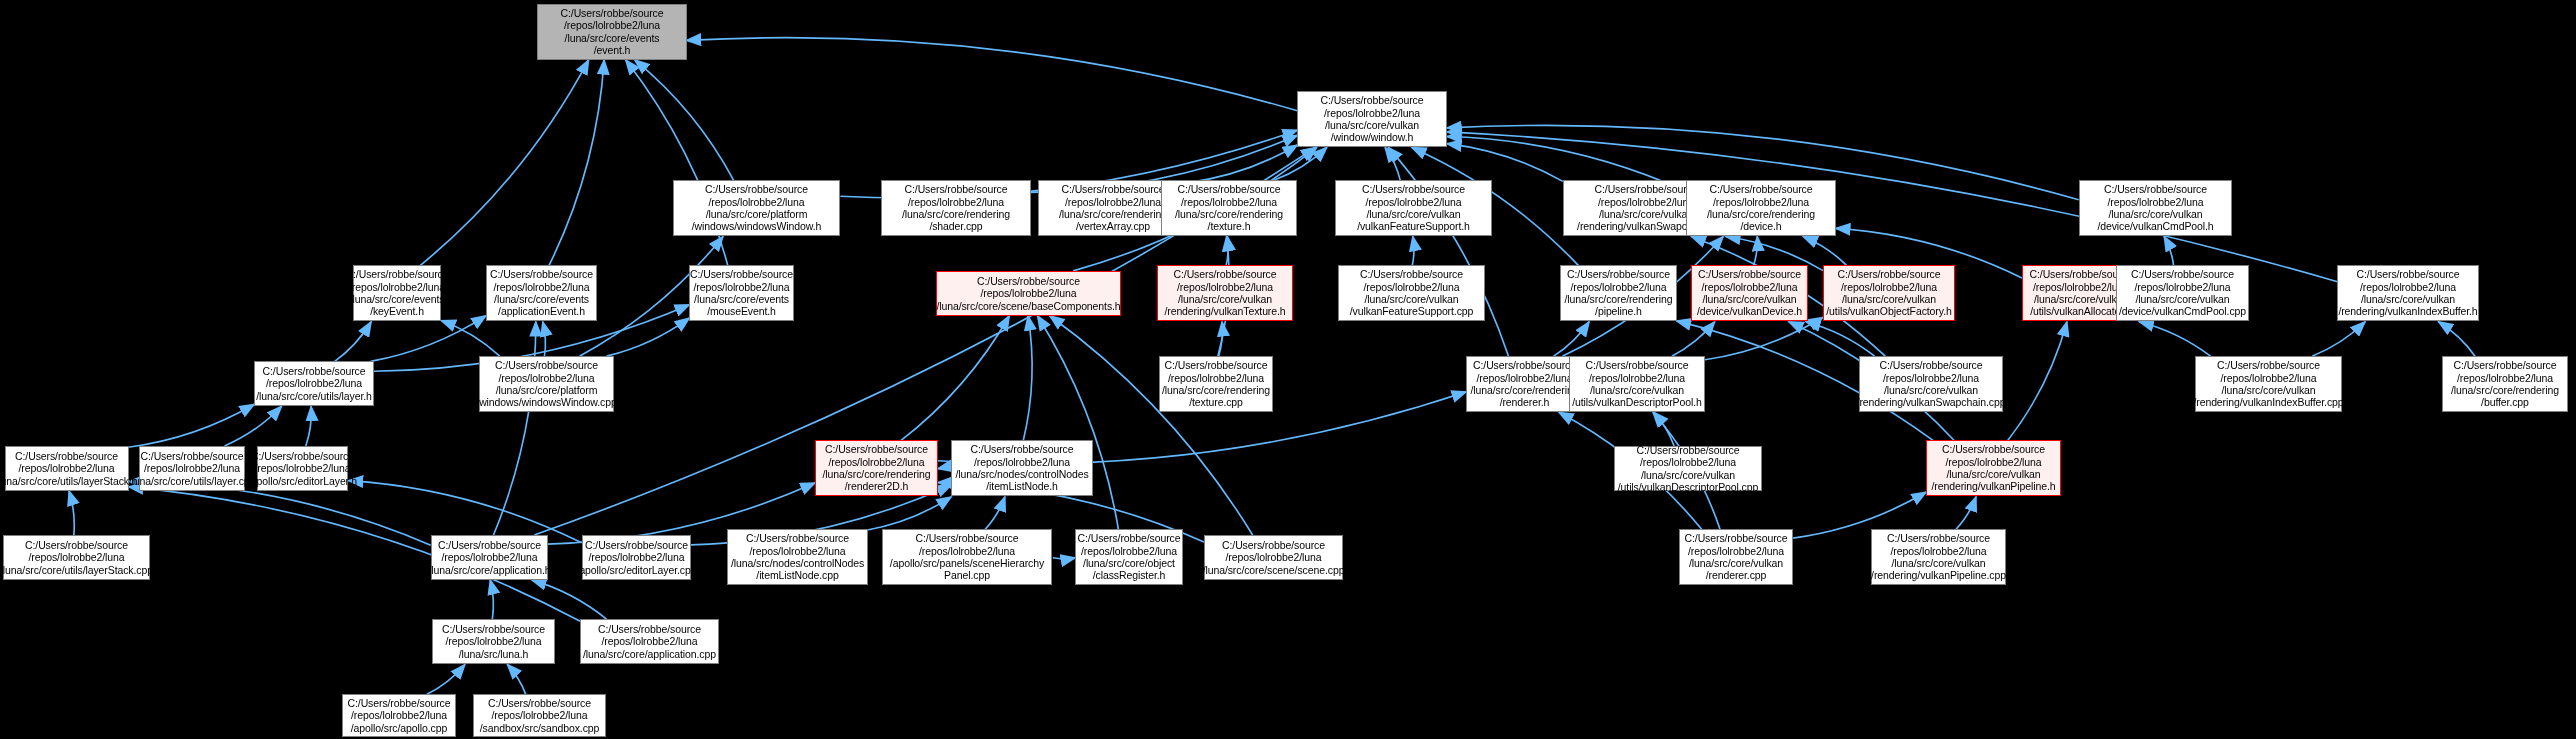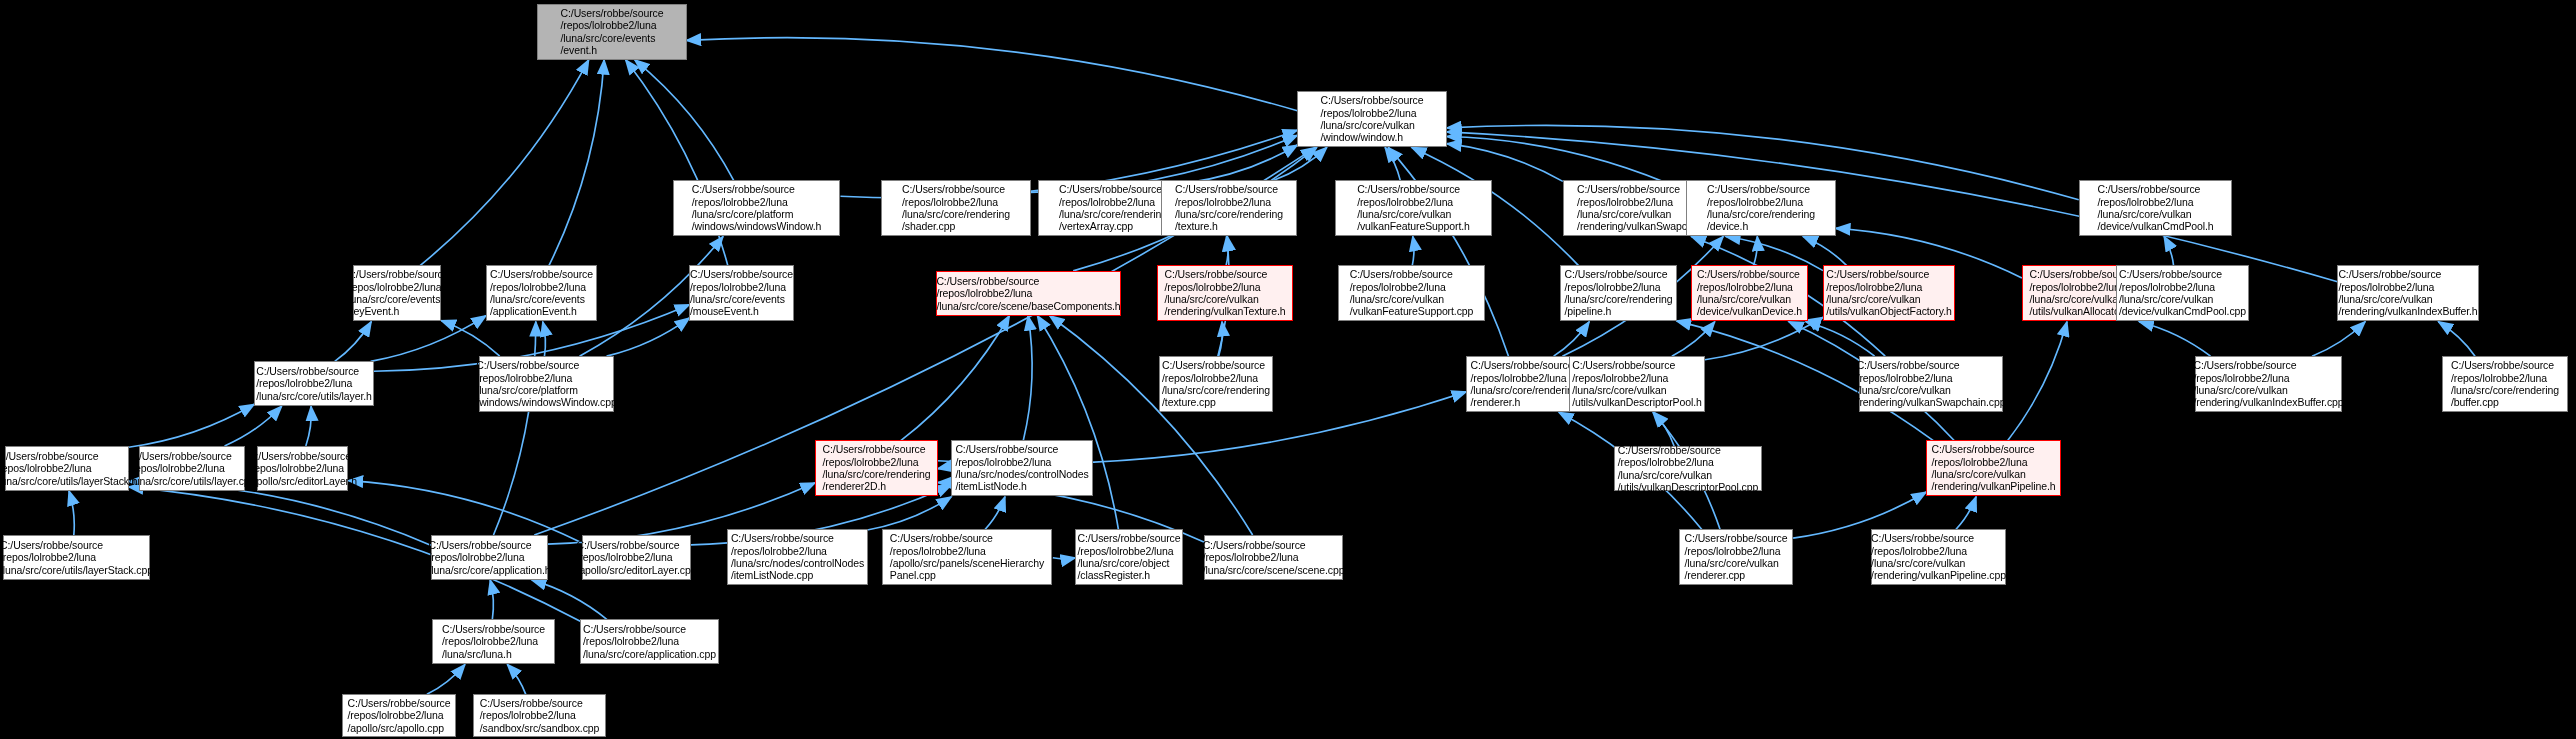--- a/index.html
+++ b/index.html
@@ -12,21 +12,21 @@
     font-family:"Liberation Sans", sans-serif;
     overflow:hidden;
   }
   #edges{position:absolute;left:0;top:0;width:2576px;height:740px;}
   .node{
     position:absolute;
     box-sizing:border-box;
     display:flex;
     align-items:center;
     justify-content:center;
-    text-align:left;
+    text-align:center;
     line-height:1.18;
     color:#000000;
     background:#ffffff;
     border:1.5px solid #808080;
     font-size:10.5px;
     letter-spacing:-0.1px;
     white-space:pre-line;
     padding:1.5px 2.2px;
     z-index:5;
   }

